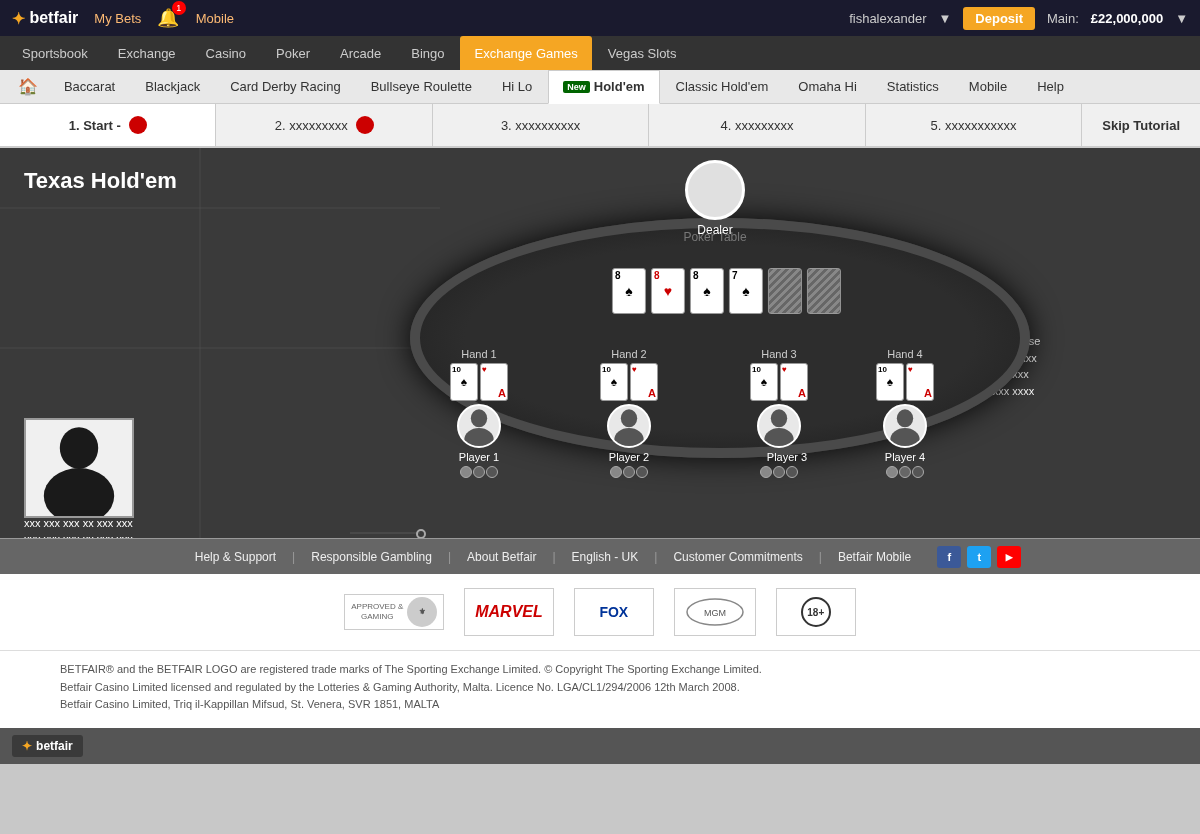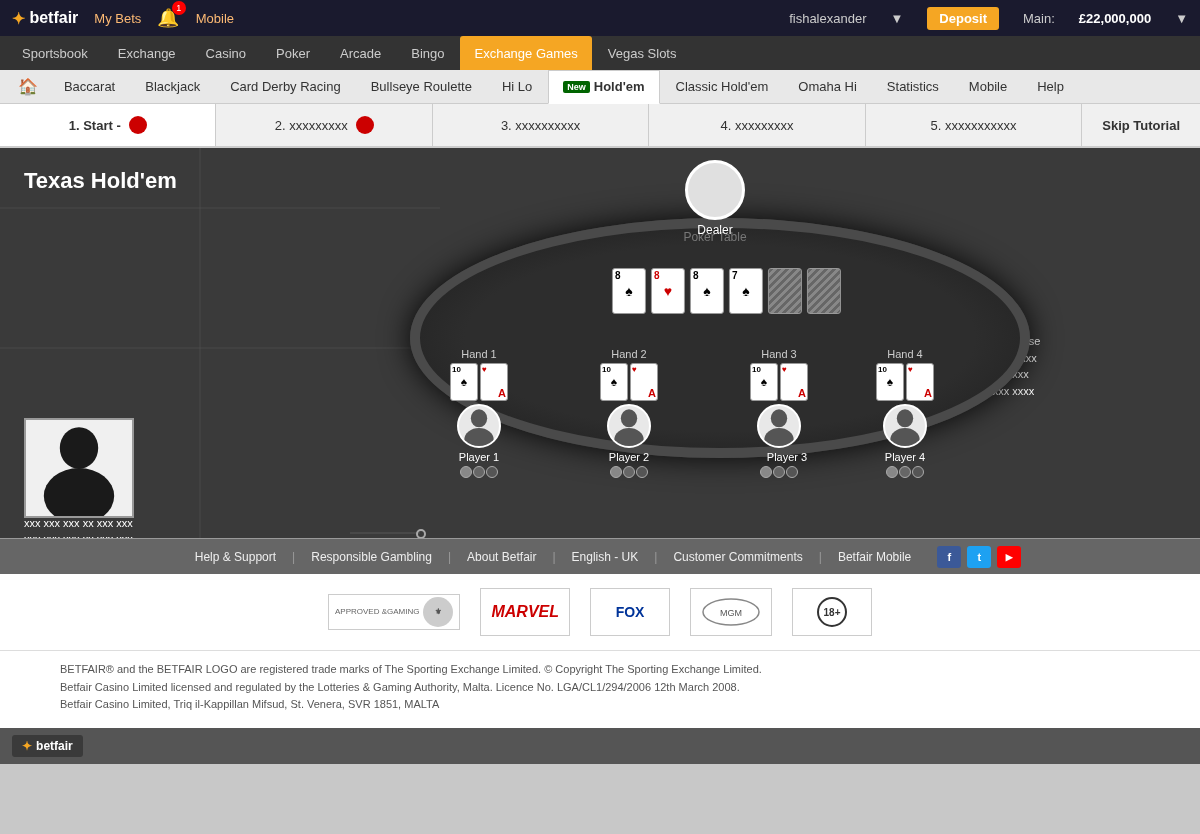--- a/index.html
+++ b/index.html
@@ -13,21 +13,21 @@
       align-items: center;
       justify-content: space-between;
       padding: 0 12px;
       color: #fff;
     }
     .top-bar-left { display: flex; align-items: center; gap: 16px; }
     .betfair-logo { display: flex; align-items: center; gap: 4px; font-weight: bold; font-size: 16px; color: #fff; }
     .top-nav-link { color: #fdba74; font-size: 13px; text-decoration: none; cursor: pointer; }
     .notification-icon { position: relative; display: inline-block; }
     .notification-badge { background: red; color: white; border-radius: 50%; font-size: 9px; width: 14px; height: 14px; display: flex; align-items: center; justify-content: center; position: absolute; top: -6px; right: -6px; }
-    .top-bar-right { display: flex; align-items: center; gap: 24px; color: #ccc; font-size: 13px; }
+    .top-bar-right { display: flex; align-items: center; gap: 12px; color: #ccc; font-size: 13px; }
     .deposit-btn { background: #f5a623; color: #fff; border: none; padding: 4px 12px; border-radius: 3px; cursor: pointer; font-weight: bold; font-size: 13px; }
 
     
     .main-nav {
       background: #333;
       height: 34px;
       display: flex;
       align-items: center;
       padding: 0 8px;
       gap: 2px;
@@ -541,21 +541,21 @@
   <span class="footer-nav-item">Betfair Mobile</span>
   <div class="social-icons">
     <div class="social-icon fb">f</div>
     <div class="social-icon tw">t</div>
     <div class="social-icon yt" style="font-size:9px;">▶</div>
   </div>
 </div>
 
 <div class="logos-section">
   <div class="logo-approved">
-    <div style="display:flex;flex-direction:row;align-items:center;">
+    <div style="display:flex;flex-direction:column;align-items:center;">
       <span style="font-size:8px;color:#666;">APPROVED &amp;</span>
       <span style="font-size:8px;color:#666;">GAMING</span>
     </div>
     <div style="width:30px;height:30px;background:#ccc;border-radius:50%;display:flex;align-items:center;justify-content:center;font-size:8px;font-weight:bold;color:#555;">⚜</div>
   </div>
   <div class="logo-box">
     <span class="logo-text" style="color:#cc0000;font-style:italic;font-size:16px;font-weight:900;">MARVEL</span>
   </div>
   <div class="logo-box">
     <span style="font-weight:900;font-size:14px;color:#003399;">FOX</span>

